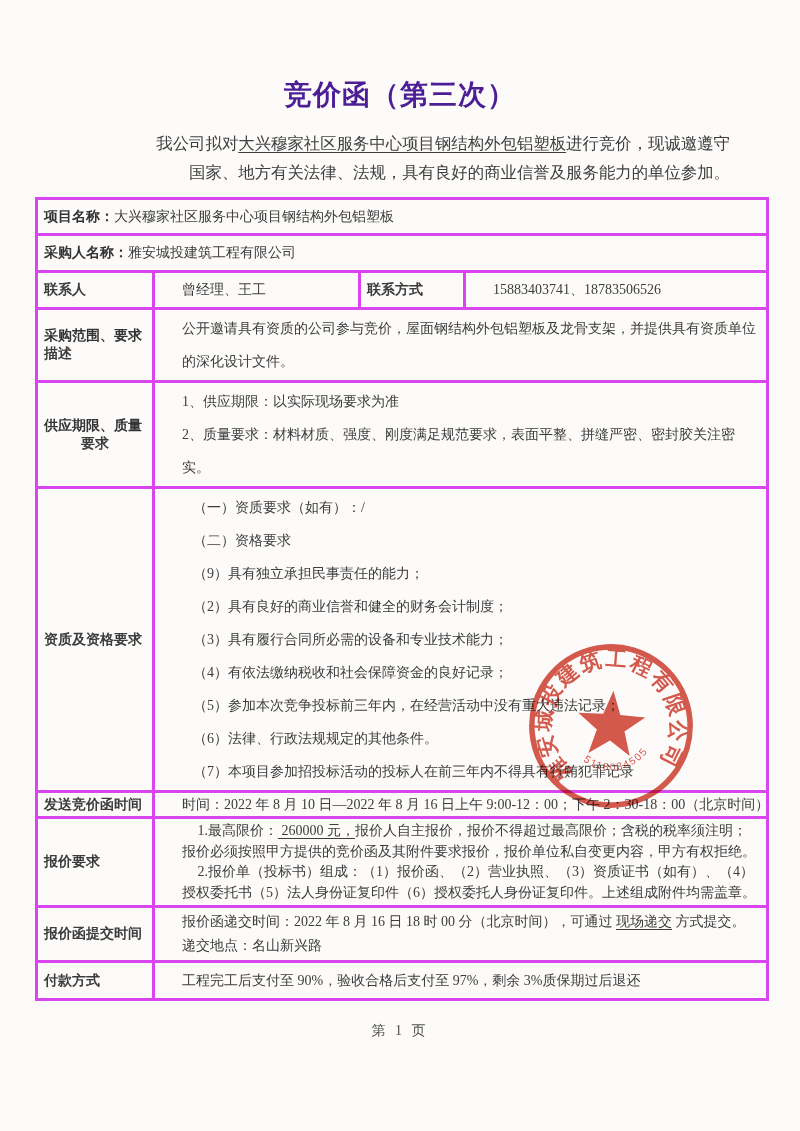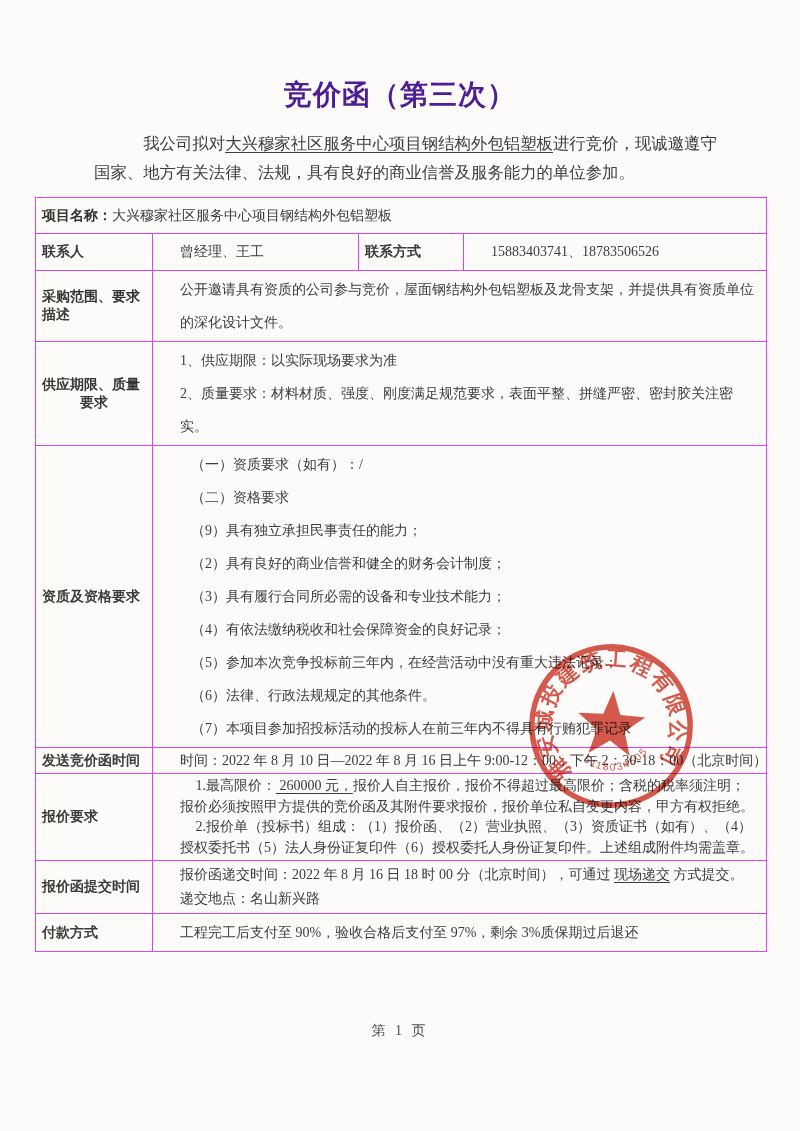--- a/index.html
+++ b/index.html
@@ -10,30 +10,30 @@
     color:#3c3c3c;
   }
   .page-title{
     position:absolute;top:76px;left:0;width:100%;
     text-align:center;font-size:28px;font-weight:bold;color:#4c1d95;
     letter-spacing:1px;
   }
   .intro{
     position:absolute;top:129px;left:94px;width:636px;
     font-size:16.4px;line-height:29px;color:#3e3e3e;
-    text-indent:3em;margin:0;
+    text-indent:3em;margin:0;text-align:right;
   }
   .u{text-decoration:underline;text-underline-offset:3px;}
   table.doc-table{
     position:absolute;top:197px;left:35px;width:731px;
     border-collapse:collapse;table-layout:fixed;
     background:transparent;
   }
   .doc-table td{
-    border:1px solid #d946ef;
+    border:3px solid #d946ef;
     font-size:14px;color:#3c3c3c;
     padding:2px 6px;vertical-align:middle;
     overflow:hidden;
   }
   .lbl{font-weight:bold;color:#343434;}
   .lbl-line2-center{display:block;text-align:center;font-weight:bold;}
   .lbl-line2-left{display:block;text-align:left;font-weight:bold;}
   td.cell-content{padding-left:27px;padding-right:9px;}
   .doc-table p{margin:0;}
   .lh33{line-height:33px;}
@@ -73,20 +73,23 @@
       <col style="width:206px">
       <col style="width:105px">
       <col style="width:303px">
   </colgroup>
 
   <tbody>
       <tr style="height:36px">
     <td colspan="4"><span class="lbl">项目名称：</span><span>大兴穆家社区服务中心项目钢结构外包铝塑板</span></td>
   </tr>
 
+  <tr style="height:37px">
+    <td colspan="4"><span class="lbl">采购人名称：</span><span>雅安城投建筑工程有限公司</span></td>
+  </tr>
 
   <tr style="height:37px">
     <td class="lbl">联系人</td>
     <td class="cell-content">曾经理、王工</td>
     <td class="lbl">联系方式</td>
     <td class="cell-content">15883403741、18783506526</td>
   </tr>
 
   <tr style="height:65px">
     <td><span class="lbl">采购范围、要求</span><span class="lbl-line2-left">描述</span></td>

